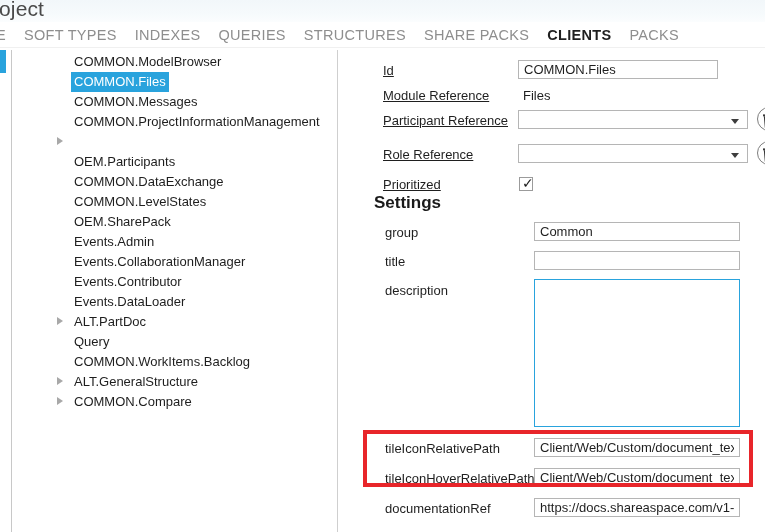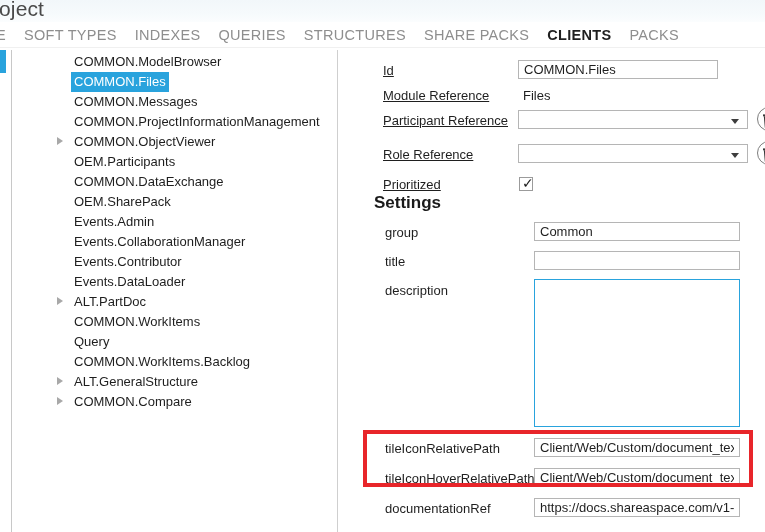--- a/index.html
+++ b/index.html
@@ -276,49 +276,48 @@
       <span class="tlabel">COMMON.Files</span>
     </div>
     <div class="tree-item">
       <span class="tlabel">COMMON.Messages</span>
     </div>
     <div class="tree-item">
       <span class="tlabel">COMMON.ProjectInformationManagement</span>
     </div>
     <div class="tree-item">
       <span class="twisty"></span>
-      <span class="tlabel">COMMON.ObjectViewer</span>
     </div>
     <div class="tree-item">
       <span class="tlabel">OEM.Participants</span>
     </div>
     <div class="tree-item">
       <span class="tlabel">COMMON.DataExchange</span>
+    </div>
+    <div class="tree-item">
+      <span class="tlabel">COMMON.LevelStates</span>
     </div>
     <div class="tree-item">
       <span class="tlabel">OEM.SharePack</span>
     </div>
     <div class="tree-item">
       <span class="tlabel">Events.Admin</span>
     </div>
     <div class="tree-item">
       <span class="tlabel">Events.CollaborationManager</span>
     </div>
     <div class="tree-item">
       <span class="tlabel">Events.Contributor</span>
     </div>
     <div class="tree-item">
       <span class="tlabel">Events.DataLoader</span>
     </div>
     <div class="tree-item">
       <span class="twisty"></span>
       <span class="tlabel">ALT.PartDoc</span>
-    </div>
-    <div class="tree-item">
-      <span class="tlabel">COMMON.WorkItems</span>
     </div>
     <div class="tree-item">
       <span class="tlabel">Query</span>
     </div>
     <div class="tree-item">
       <span class="tlabel">COMMON.WorkItems.Backlog</span>
     </div>
     <div class="tree-item">
       <span class="twisty"></span>
       <span class="tlabel">ALT.GeneralStructure</span>

